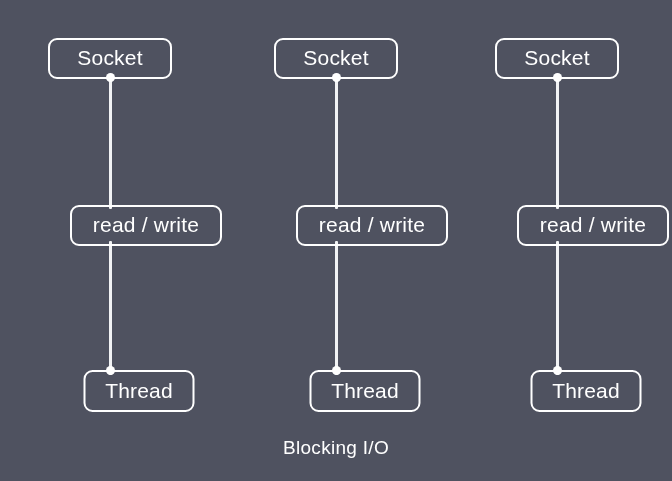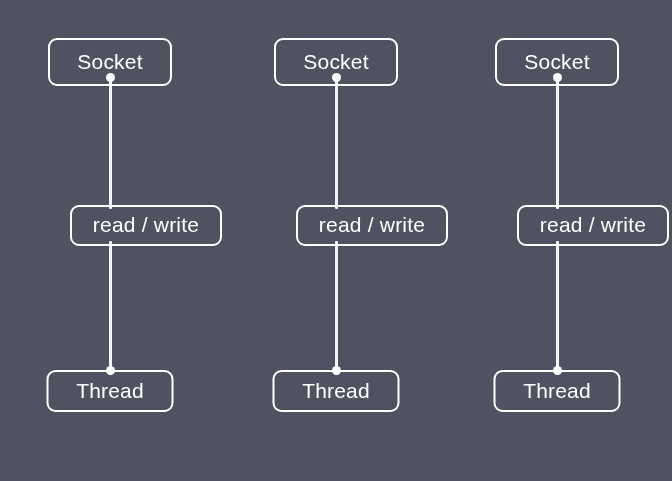--- a/index.html
+++ b/index.html
@@ -54,36 +54,37 @@
     background: transparent;
     color: #ffffff;
     display: flex;
     align-items: center;
     justify-content: center;
     white-space: nowrap;
     letter-spacing: 0.2px;
   }
   .node-socket {
     width: 124px;
-    height: 48px;
+    height: 41px;
     top: 38px;
     font-size: 21px;
   }
   .node-rw {
     width: 152px;
     height: 41px;
     top: 205px;
     font-size: 21px;
     margin-left: 36px;
   }
   .node-thread {
-    width: 127px;
+    width: 111px;
     height: 42px;
     top: 370px;
     font-size: 21px;
+    margin-left: 29px;
   }
   .node-label {
     display: block;
     line-height: 1;
     padding-bottom: 2px;
   }
   .caption {
     position: absolute;
     left: 0;
     right: 0;
@@ -147,14 +148,15 @@
       <div class="node node-rw">
         <span class="node-label">read / write</span>
       </div>
       <div class="node node-thread">
         <span class="node-label">Thread</span>
       </div>
     </div>
 
   </div>
 
+  <div class="caption">Blocking I/O</div>
 
 </div>
 
 </body></html>

